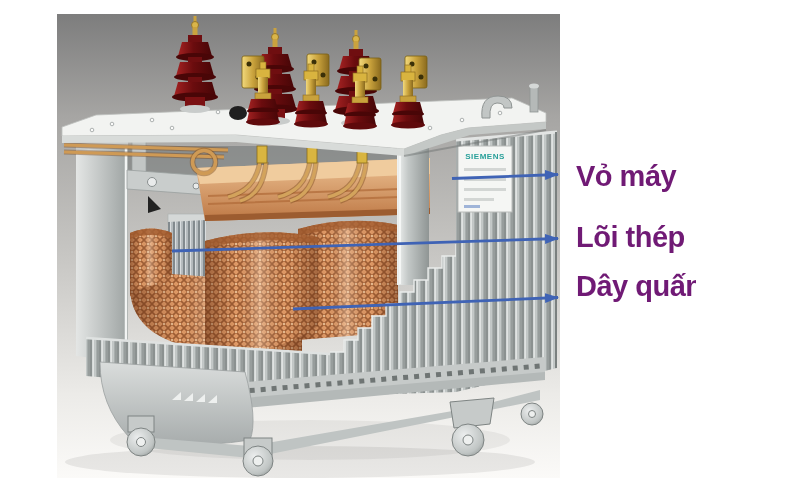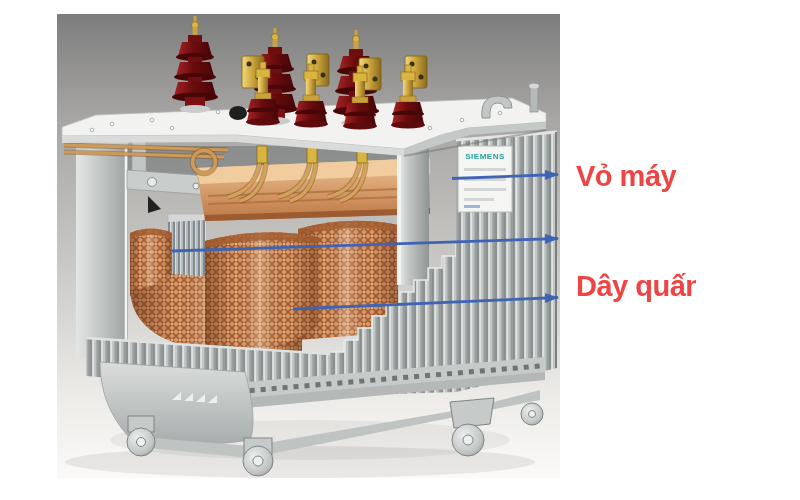--- a/index.html
+++ b/index.html
@@ -1,20 +1,20 @@
 <!DOCTYPE html>
 <html><head>
 <meta charset="utf-8">
 <style>
   html,body{margin:0;padding:0;background:#ffffff;}
   .stage{position:relative;width:696px;height:500px;background:#ffffff;overflow:hidden;
          font-family:"Liberation Sans","DejaVu Sans",sans-serif;}
   .fig-svg{position:absolute;left:0;top:0;width:800px;height:500px;display:block;}
   .callout-label{position:absolute;left:576px;font-weight:bold;font-size:29px;line-height:1.05;
-                 color:#ef4444;letter-spacing:-0.5px;white-space:nowrap;}
+                 color:#701a75;letter-spacing:-0.5px;white-space:nowrap;}
   .lbl-1{top:161px;}
   .lbl-2{top:222px;}
   .lbl-3{top:271px;}
 </style>
 </head>
 <body>
 
 <div class="stage">
 
   <svg class="fig-svg" viewBox="0 0 800 500" aria-hidden="true">
@@ -317,15 +317,16 @@
     </g>
 
     <g stroke="#3f63b5" stroke-width="2.8" fill="none">
       <line x1="452" y1="178.5" x2="558" y2="174.5" marker-end="url(#mArrow)"></line>
       <line x1="172" y1="251" x2="558" y2="238.5" marker-end="url(#mArrow)"></line>
       <line x1="293" y1="309" x2="558" y2="297.5" marker-end="url(#mArrow)"></line>
     </g>
   </svg>
 
   <div class="callout-label lbl-1">Vỏ máy</div>
+  <div class="callout-label lbl-2">Lõi thép</div>
   <div class="callout-label lbl-3">Dây quấn</div>
 
 </div>
 
 </body></html>

